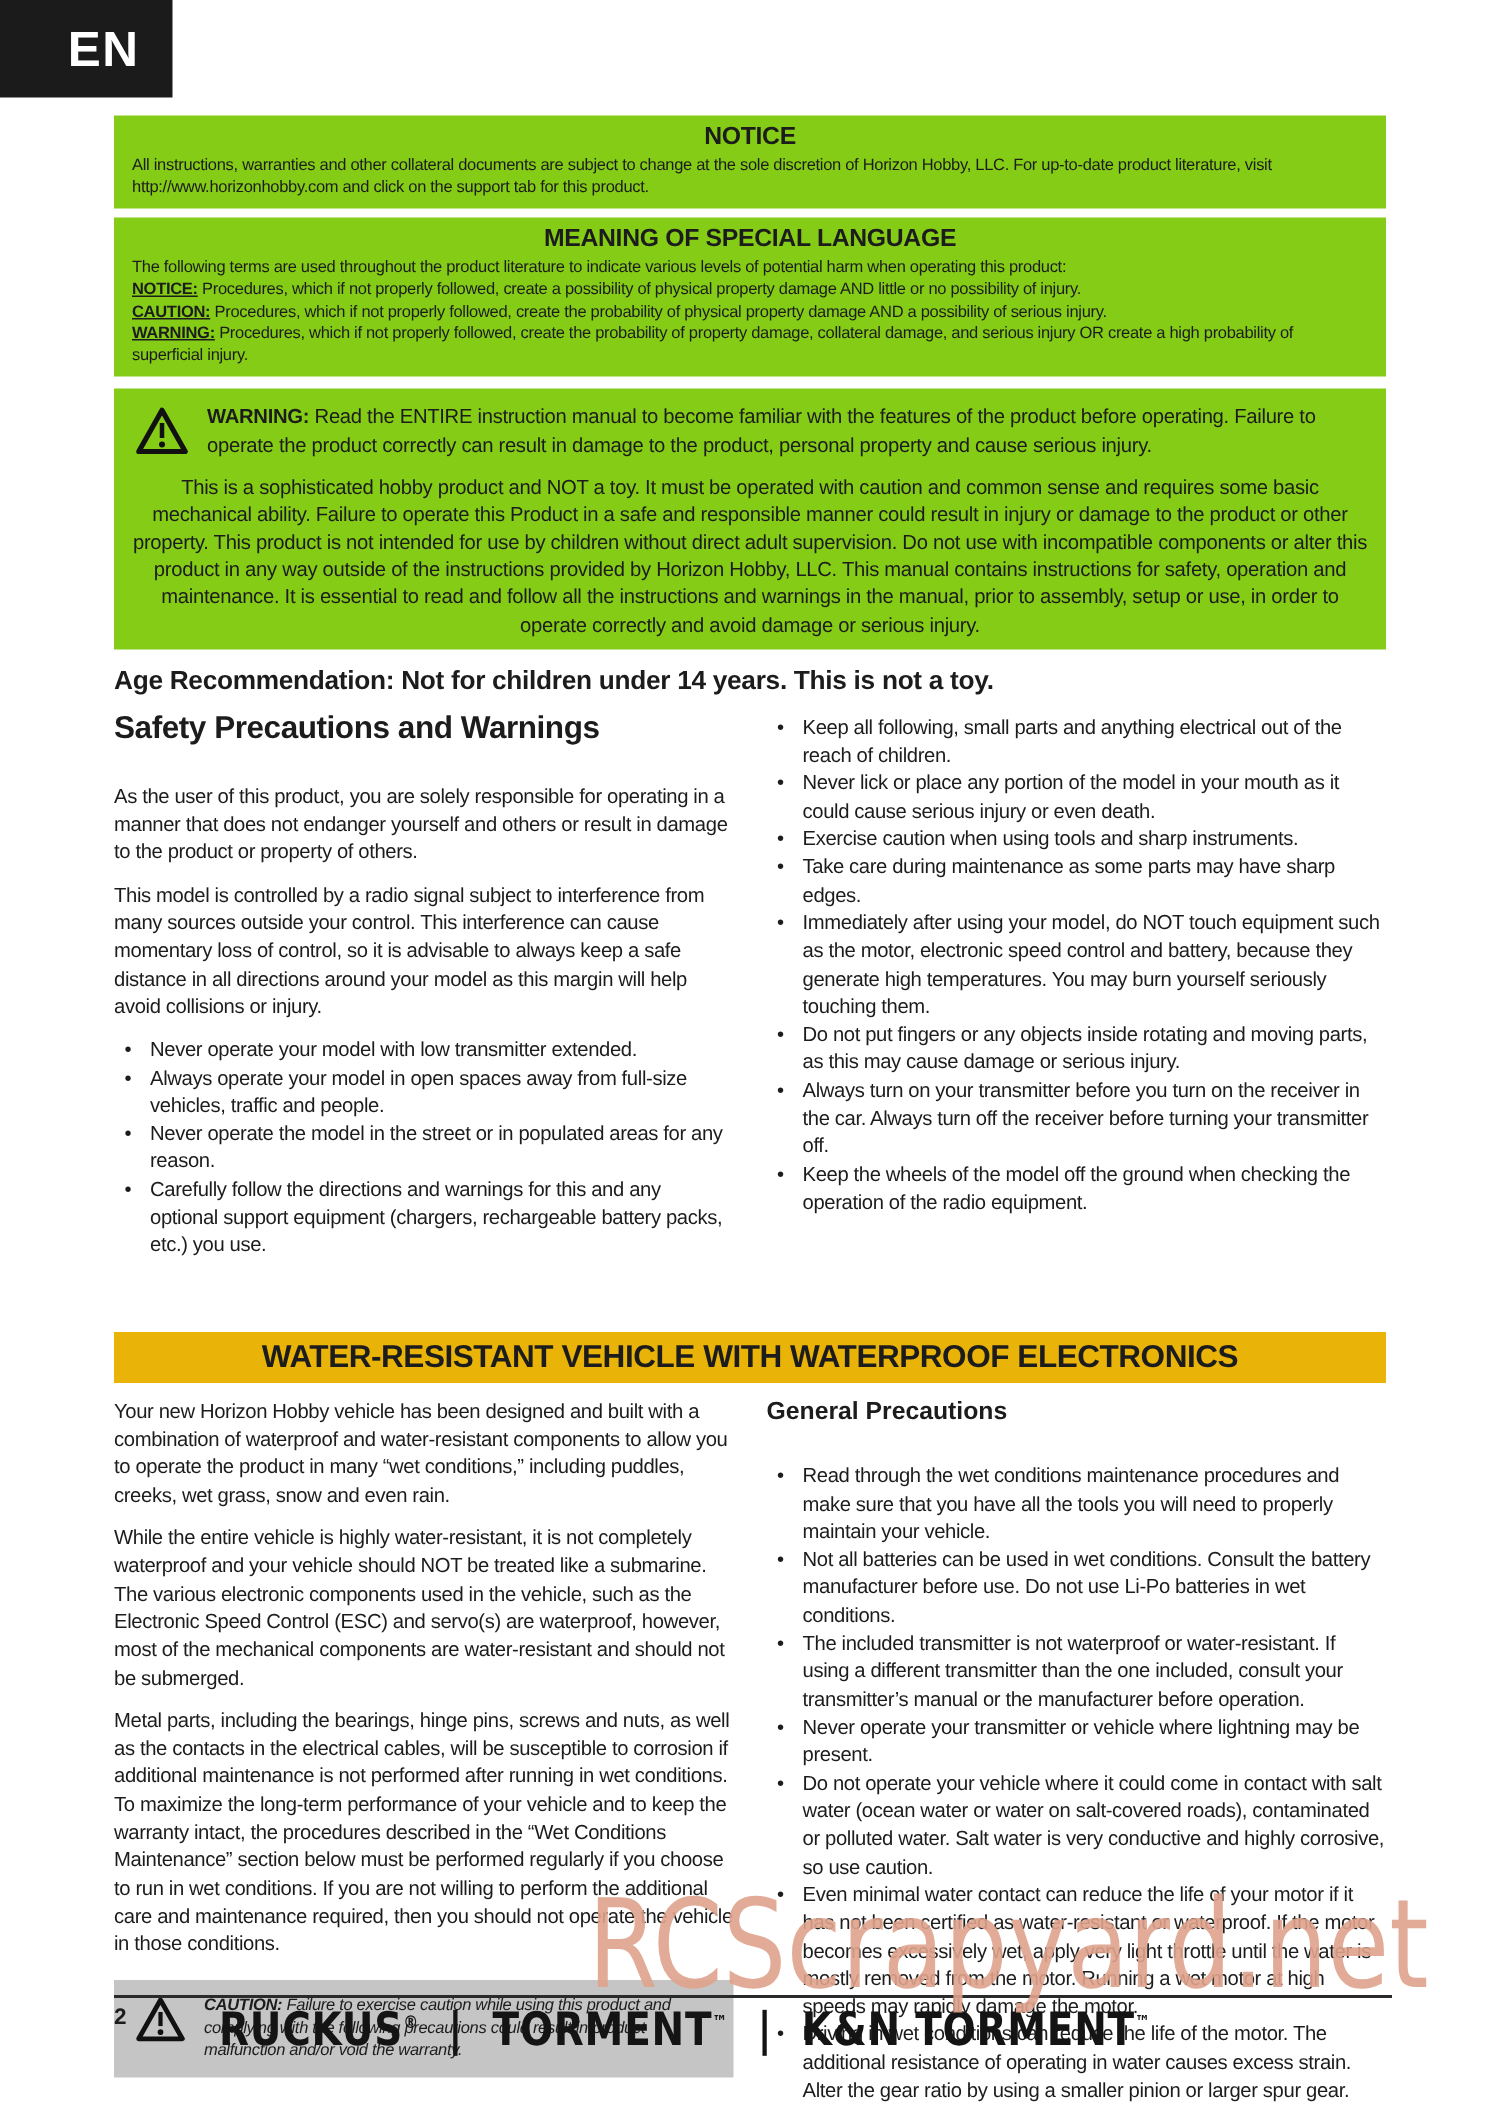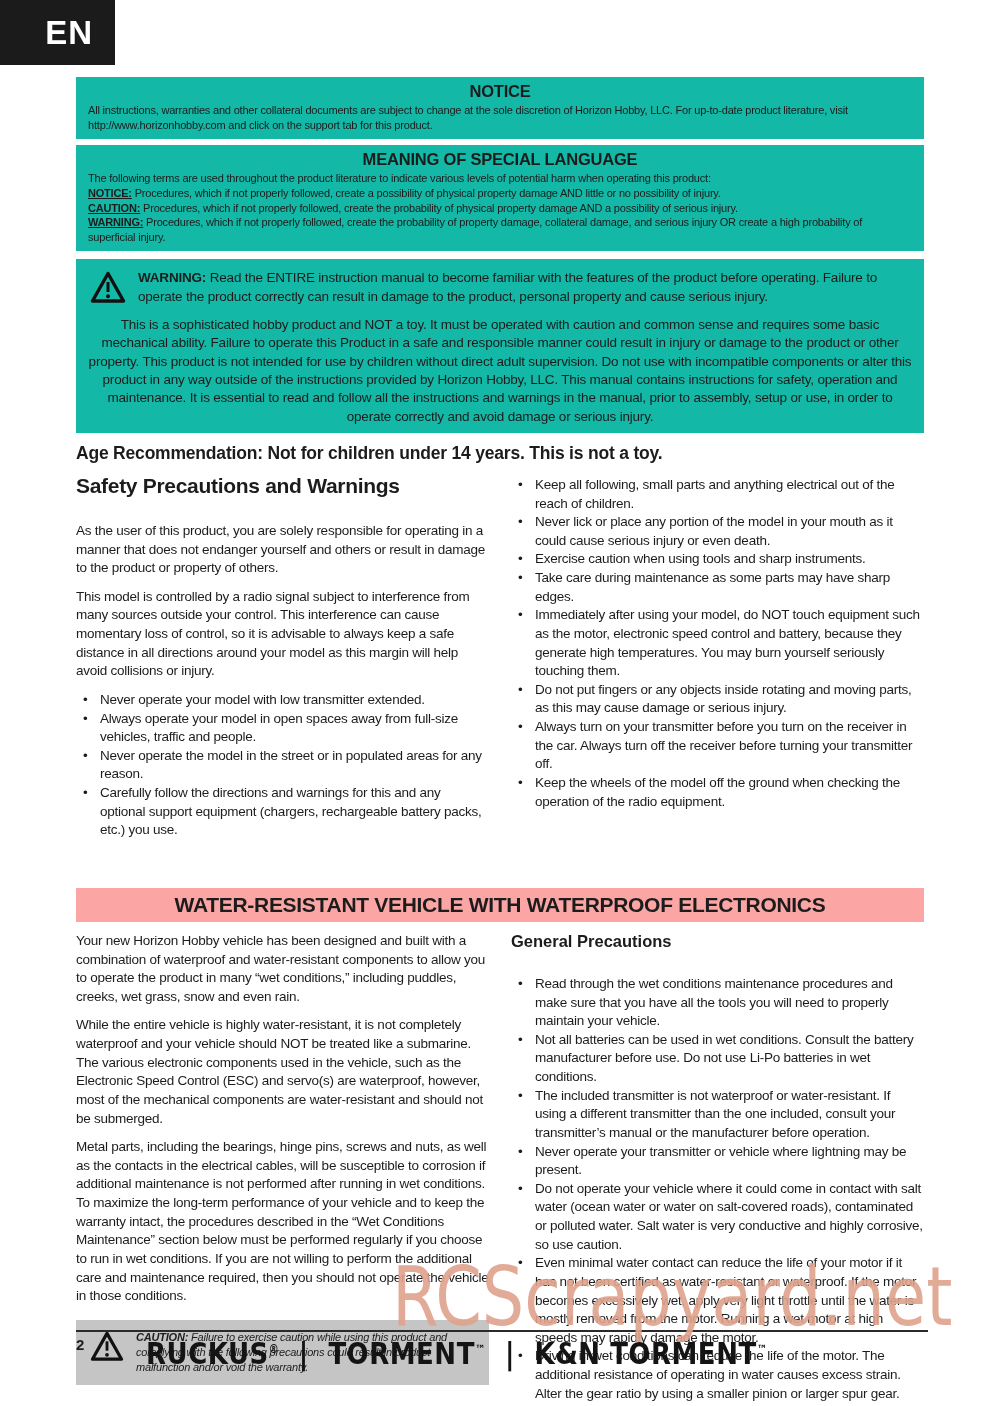--- a/index.html
+++ b/index.html
@@ -13,21 +13,21 @@
   
   .en-tab {
     position:absolute; left:0; top:0; width:115px; height:65px;
     background:#1b1b1b; color:#ffffff;
     display:flex; align-items:center; justify-content:flex-end;
     padding-right:22px; font-size:33px; font-weight:bold; letter-spacing:1px;
   }
 
   .content { position:absolute; left:76px; top:77px; width:848px; }
 
-  .graybox { background:#14b8a6; padding:5px 12px 7px 12px; }
+  .graybox { background:#84cc16; padding:5px 12px 7px 12px; }
   .box-title { text-align:center; font-weight:bold; font-size:16.5px; letter-spacing:-0.2px; margin-bottom:2px; }
   .box-body, .term, .wb-p { font-size:11px; line-height:1.33; letter-spacing:-0.2px; }
   .notice-box { margin-bottom:6px; }
   .meaning-box { margin-bottom:8px; }
   .term-label { font-weight:bold; text-decoration:underline; }
   .b { font-weight:bold; }
 
   .warning-box { margin-bottom:9px; padding-top:10px; }
   .tri-icon { float:left; width:36px; height:33px; margin:2px 12px 2px 2px; }
   .wb-p1 { font-size:13.5px; line-height:1.35; letter-spacing:-0.2px; margin-bottom:10px; }
@@ -39,21 +39,21 @@
   .col { flex:1 1 0; min-width:0; }
   .section-heading { font-size:21px; font-weight:bold; letter-spacing:-0.3px; margin-bottom:24px; }
   .sub-heading { font-size:16.5px; font-weight:bold; margin-bottom:24px; }
   .para { font-size:13.5px; line-height:1.38; letter-spacing:-0.25px; margin-bottom:10px; }
   .bullets { margin-top:2px; }
   .bullet { display:flex; font-size:13.5px; line-height:1.38; letter-spacing:-0.25px; }
   .bullet .dot { flex:0 0 24px; padding-left:7px; }
   .bullet .bt { flex:1 1 auto; }
 
   .water-header {
-    margin-top:48px; margin-bottom:10px; background:#fca5a5;
+    margin-top:48px; margin-bottom:10px; background:#eab308;
     text-align:center; font-size:21px; font-weight:bold; letter-spacing:-0.3px;
     padding:5px 6px;
   }
 
   .caution-box { margin-top:14px; background:#c5c5c5; padding:10px 12px; font-size:11px; line-height:1.38; letter-spacing:-0.2px;font-style:italic; }
   .caution-box .tri-icon { width:34px; height:31px; margin:1px 12px 1px 2px; }
 
   
   .watermark {
     position:absolute; left:392px; top:1248px; z-index:5;

